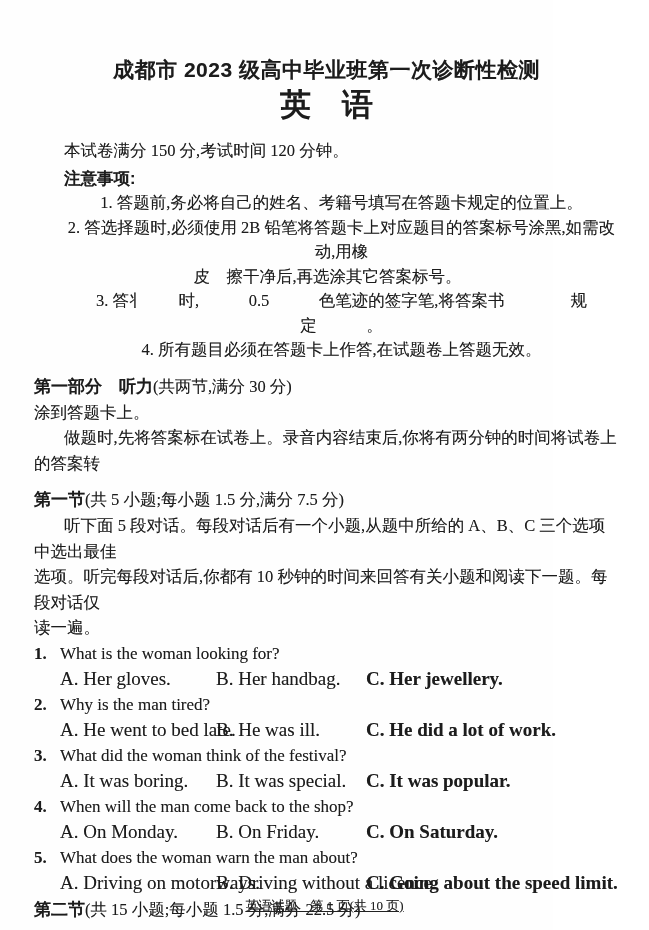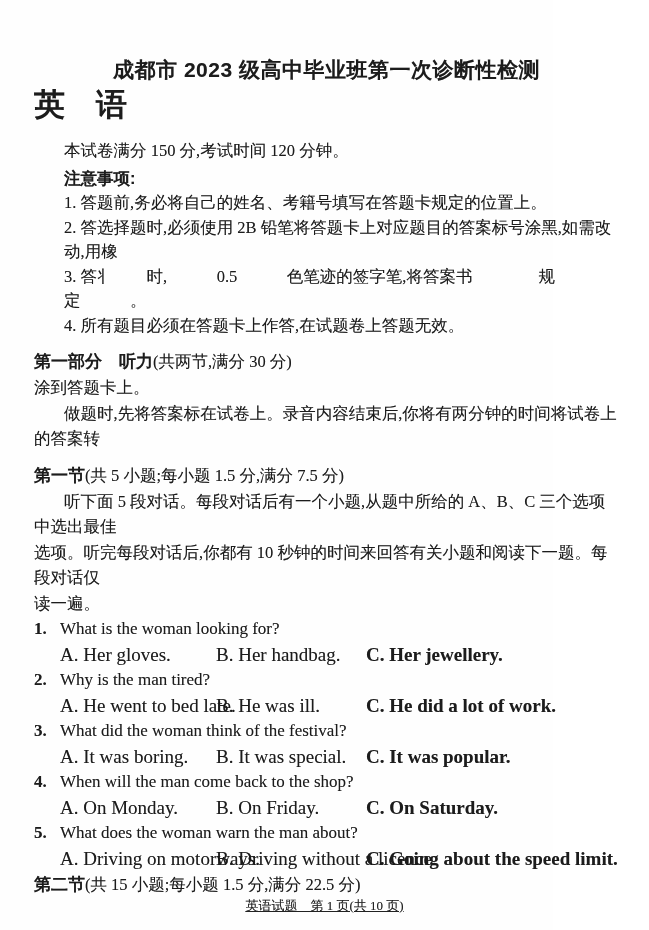--- a/index.html
+++ b/index.html
@@ -28,20 +28,21 @@
     margin: 0;
     text-align: center;
     font-family: "Liberation Sans", "DejaVu Sans", sans-serif;
     font-weight: 700;
     font-size: 21px;
     line-height: 27px;
     letter-spacing: 0.5px;
   }
   .subject-title {
     margin: 4px 0 15px 0;
+    text-align: center;
     font-family: "Liberation Sans", "DejaVu Sans", sans-serif;
     font-weight: 700;
     font-size: 31px;
     line-height: 36px;
   }
   .exam-info {
     margin: 4px 0 0 30px;
     line-height: 25px;
     font-size: 16.5px;
   }
@@ -49,20 +50,21 @@
   .notice { margin: 3px 0 0 30px; }
   .notice-heading {
     font-family: "Liberation Sans", "DejaVu Sans", sans-serif;
     font-weight: 700;
     font-size: 16.5px;
     line-height: 25px;
   }
   .note-line {
     line-height: 24.5px;
     font-size: 16.5px;
+    text-align: center;
   }
   .note-line.outdent { margin-left: -28px; }
 
   .sec-head {
     margin-top: 10px;
     line-height: 27px;
     font-size: 16.5px;
   }
   .sec-head .hb {
     font-family: "Liberation Sans", "DejaVu Sans", sans-serif;
@@ -115,20 +117,21 @@
 
     <h1 class="exam-title">成都市 2023 级高中毕业班第一次诊断性检测</h1>
     <h2 class="subject-title">英　语</h2>
 
     <p class="exam-info">本试卷满分 150 分,考试时间 120 分钟。</p>
 
     <section class="notice">
       <div class="notice-heading">注意事项:</div>
       <div class="note-line">1. 答题前,务必将自己的姓名、考籍号填写在答题卡规定的位置上。</div>
       <div class="note-line">2. 答选择题时,必须使用 2B 铅笔将答题卡上对应题目的答案标号涂黑,如需改动,用橡</div>
+      <div class="note-line outdent">皮　擦干净后,再选涂其它答案标号。</div>
       <div class="note-line">3. 答丬　　时,　　　0.5　　　色笔迹的签字笔,将答案书　　　　规定　　　。</div>
       <div class="note-line">4. 所有题目必须在答题卡上作答,在试题卷上答题无效。</div>
     </section>
 
     <section>
       <div class="sec-head">
         <span class="hb">第一部分　听力</span><span>(共两节,满分 30 分)</span>
       </div>
       <div class="para">涂到答题卡上。</div>
       <div class="para indent">做题时,先将答案标在试卷上。录音内容结束后,你将有两分钟的时间将试卷上的答案转</div>

